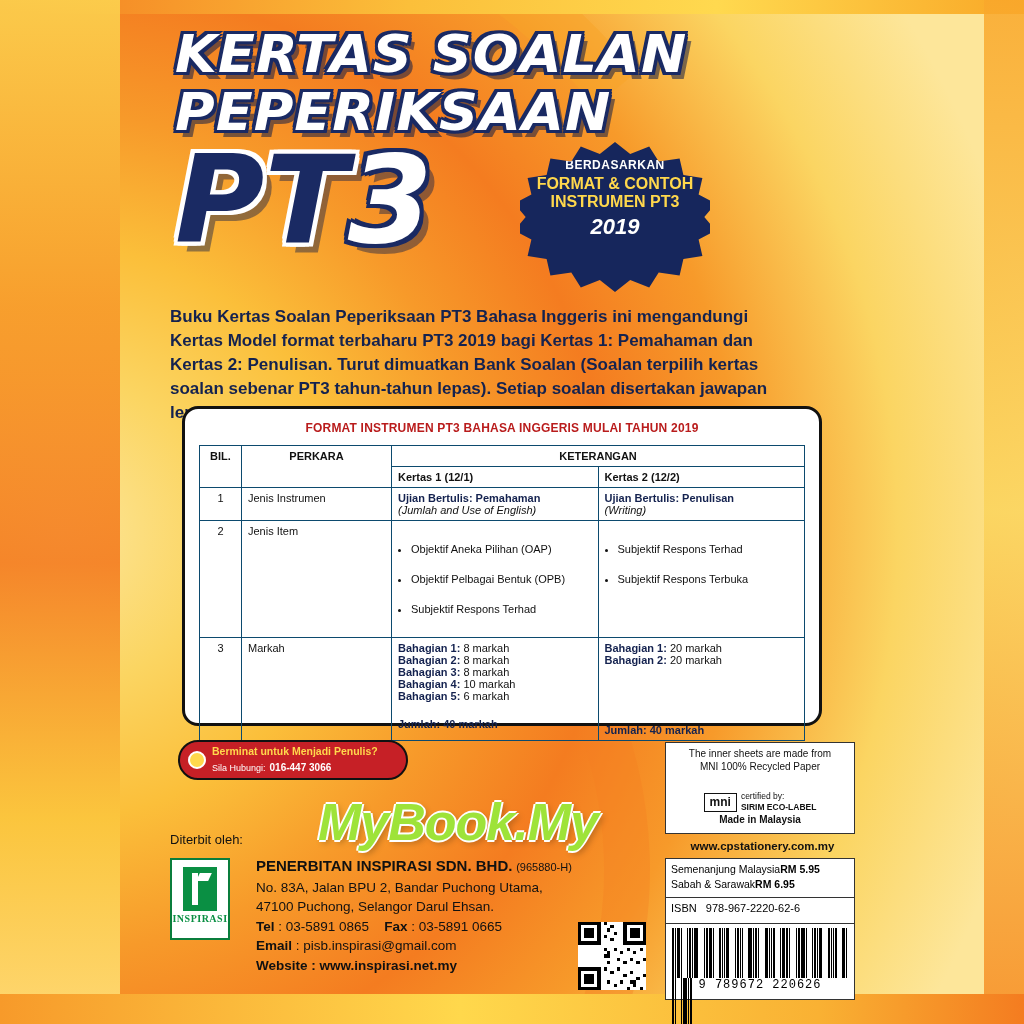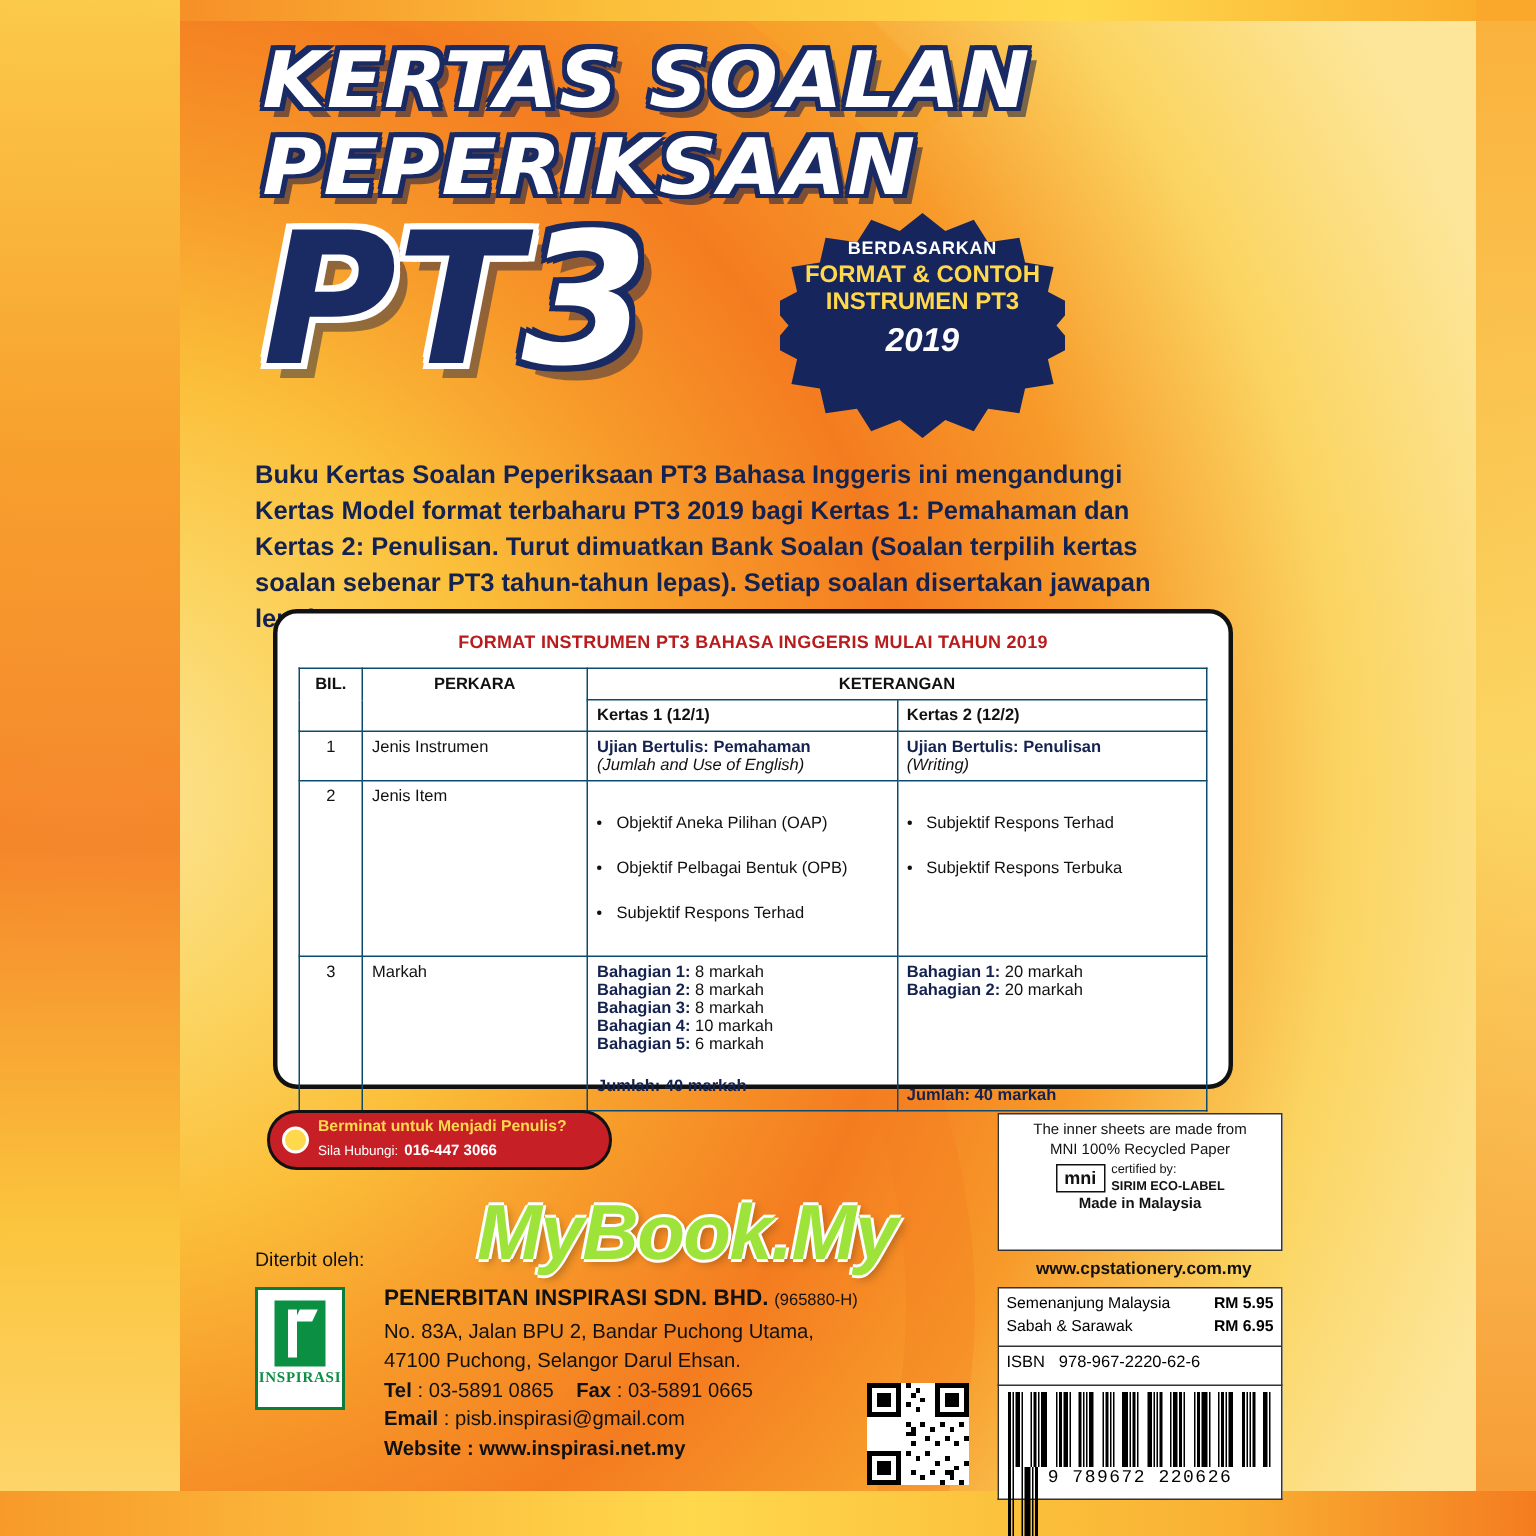--- a/index.html
+++ b/index.html
@@ -127,21 +127,21 @@
   
   .recycle {
     position:absolute; left:665px; top:742px; width:190px; height:92px;
     background:#fff; border:1px solid #333; font-size:10px; color:#111;
     text-align:center; padding:4px 4px 2px 4px; line-height:13px;
   }
   .recycle .mni {
     display:inline-block; border:1px solid #111; padding:2px 5px; font-weight:bold;
     font-size:12px; vertical-align:middle; margin-right:4px;
   }
-  .recycle .certrow { display:flex; justify-content:center; align-items:center; margin-top:1px; }
+  .recycle .certrow { display:flex; justify-content:center; align-items:center; margin-top:18px; }
   .recycle .certtxt { text-align:left; font-size:8.5px; line-height:11px; }
   .site { position:absolute; left:665px; top:840px; width:195px; text-align:center; font-size:11.5px; font-weight:bold; color:#111; }
 
   
   .diterbit { position:absolute; left:170px; top:832px; font-size:13px; color:#111; }
   .logo {
     position:absolute; left:170px; top:858px; width:60px; height:82px;
     border:2px solid #0a7d3c; background:#fff; text-align:center;font-family:Liberation Serif, serif;
   }
   .logo .mark {
@@ -162,21 +162,21 @@
   .pubinfo .small { font-size:11px; }
   .pubinfo b { font-weight:bold; }
   .pubinfo .web { font-weight:bold; }
 
   
   .qr { position:absolute; left:578px; top:922px; width:68px; height:68px; background:#fff; }
   .qr svg { display:block; }
 
   
   .pricebox { position:absolute; left:665px; top:858px; width:190px; height:40px; border:1px solid #333; background:#fff; font-size:10.5px; padding:3px 5px; line-height:15px;}
-  .pricebox .prow { display:flex; justify-content:space-between; }
+  .pricebox .prow { display:flex; }
   .pricebox .prow b { font-weight:bold; }
   .isbnbox { position:absolute; left:665px; top:898px; width:190px; height:26px; border:1px solid #333; border-top:none; background:#fff; font-size:11px; padding:4px 5px; }
   .barcode { position:absolute; left:665px; top:924px; width:190px; height:76px; background:#fff; border:1px solid #333; border-top:none; padding:4px 6px 2px 6px;}
   .bars { height:50px; width:100%; }
   .bars span { display:inline-block; background:#000; height:100%; margin-right:1px; vertical-align:top;}
   .bcnum { text-align:center; font-size:12px; letter-spacing:1px; font-family:"Liberation Mono", monospace; }
 </style>
 </head>
 <body>
 

